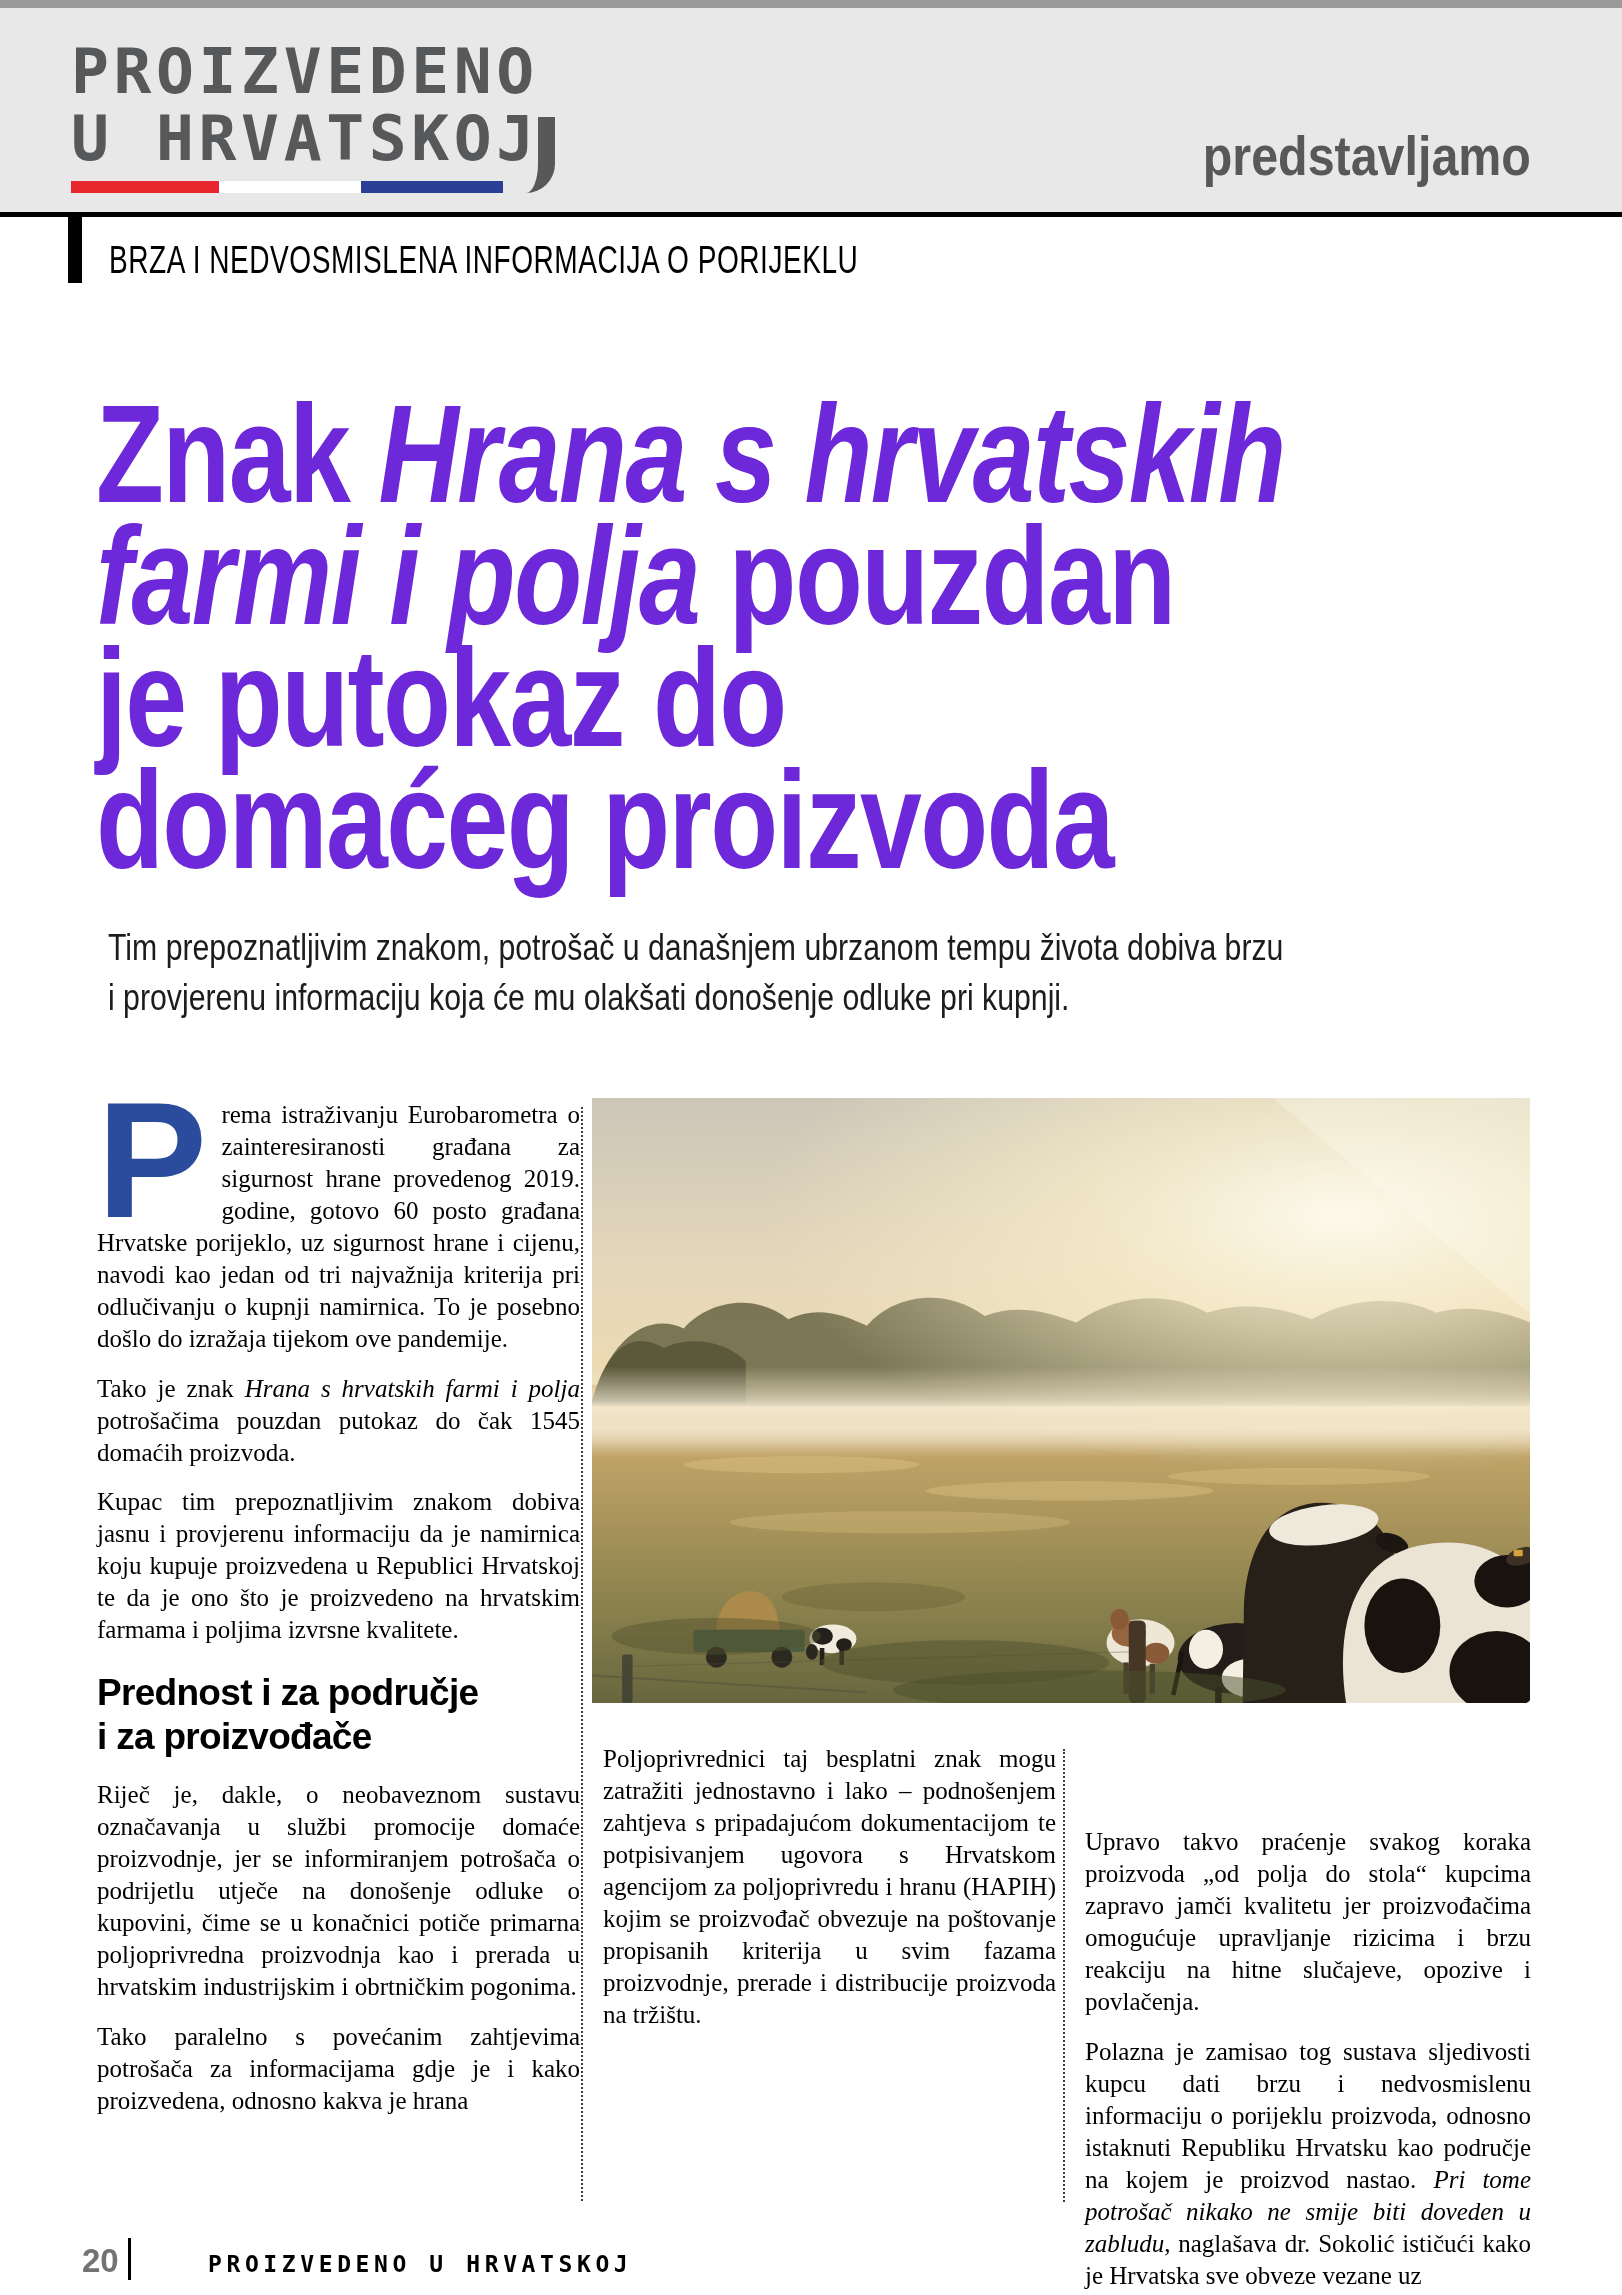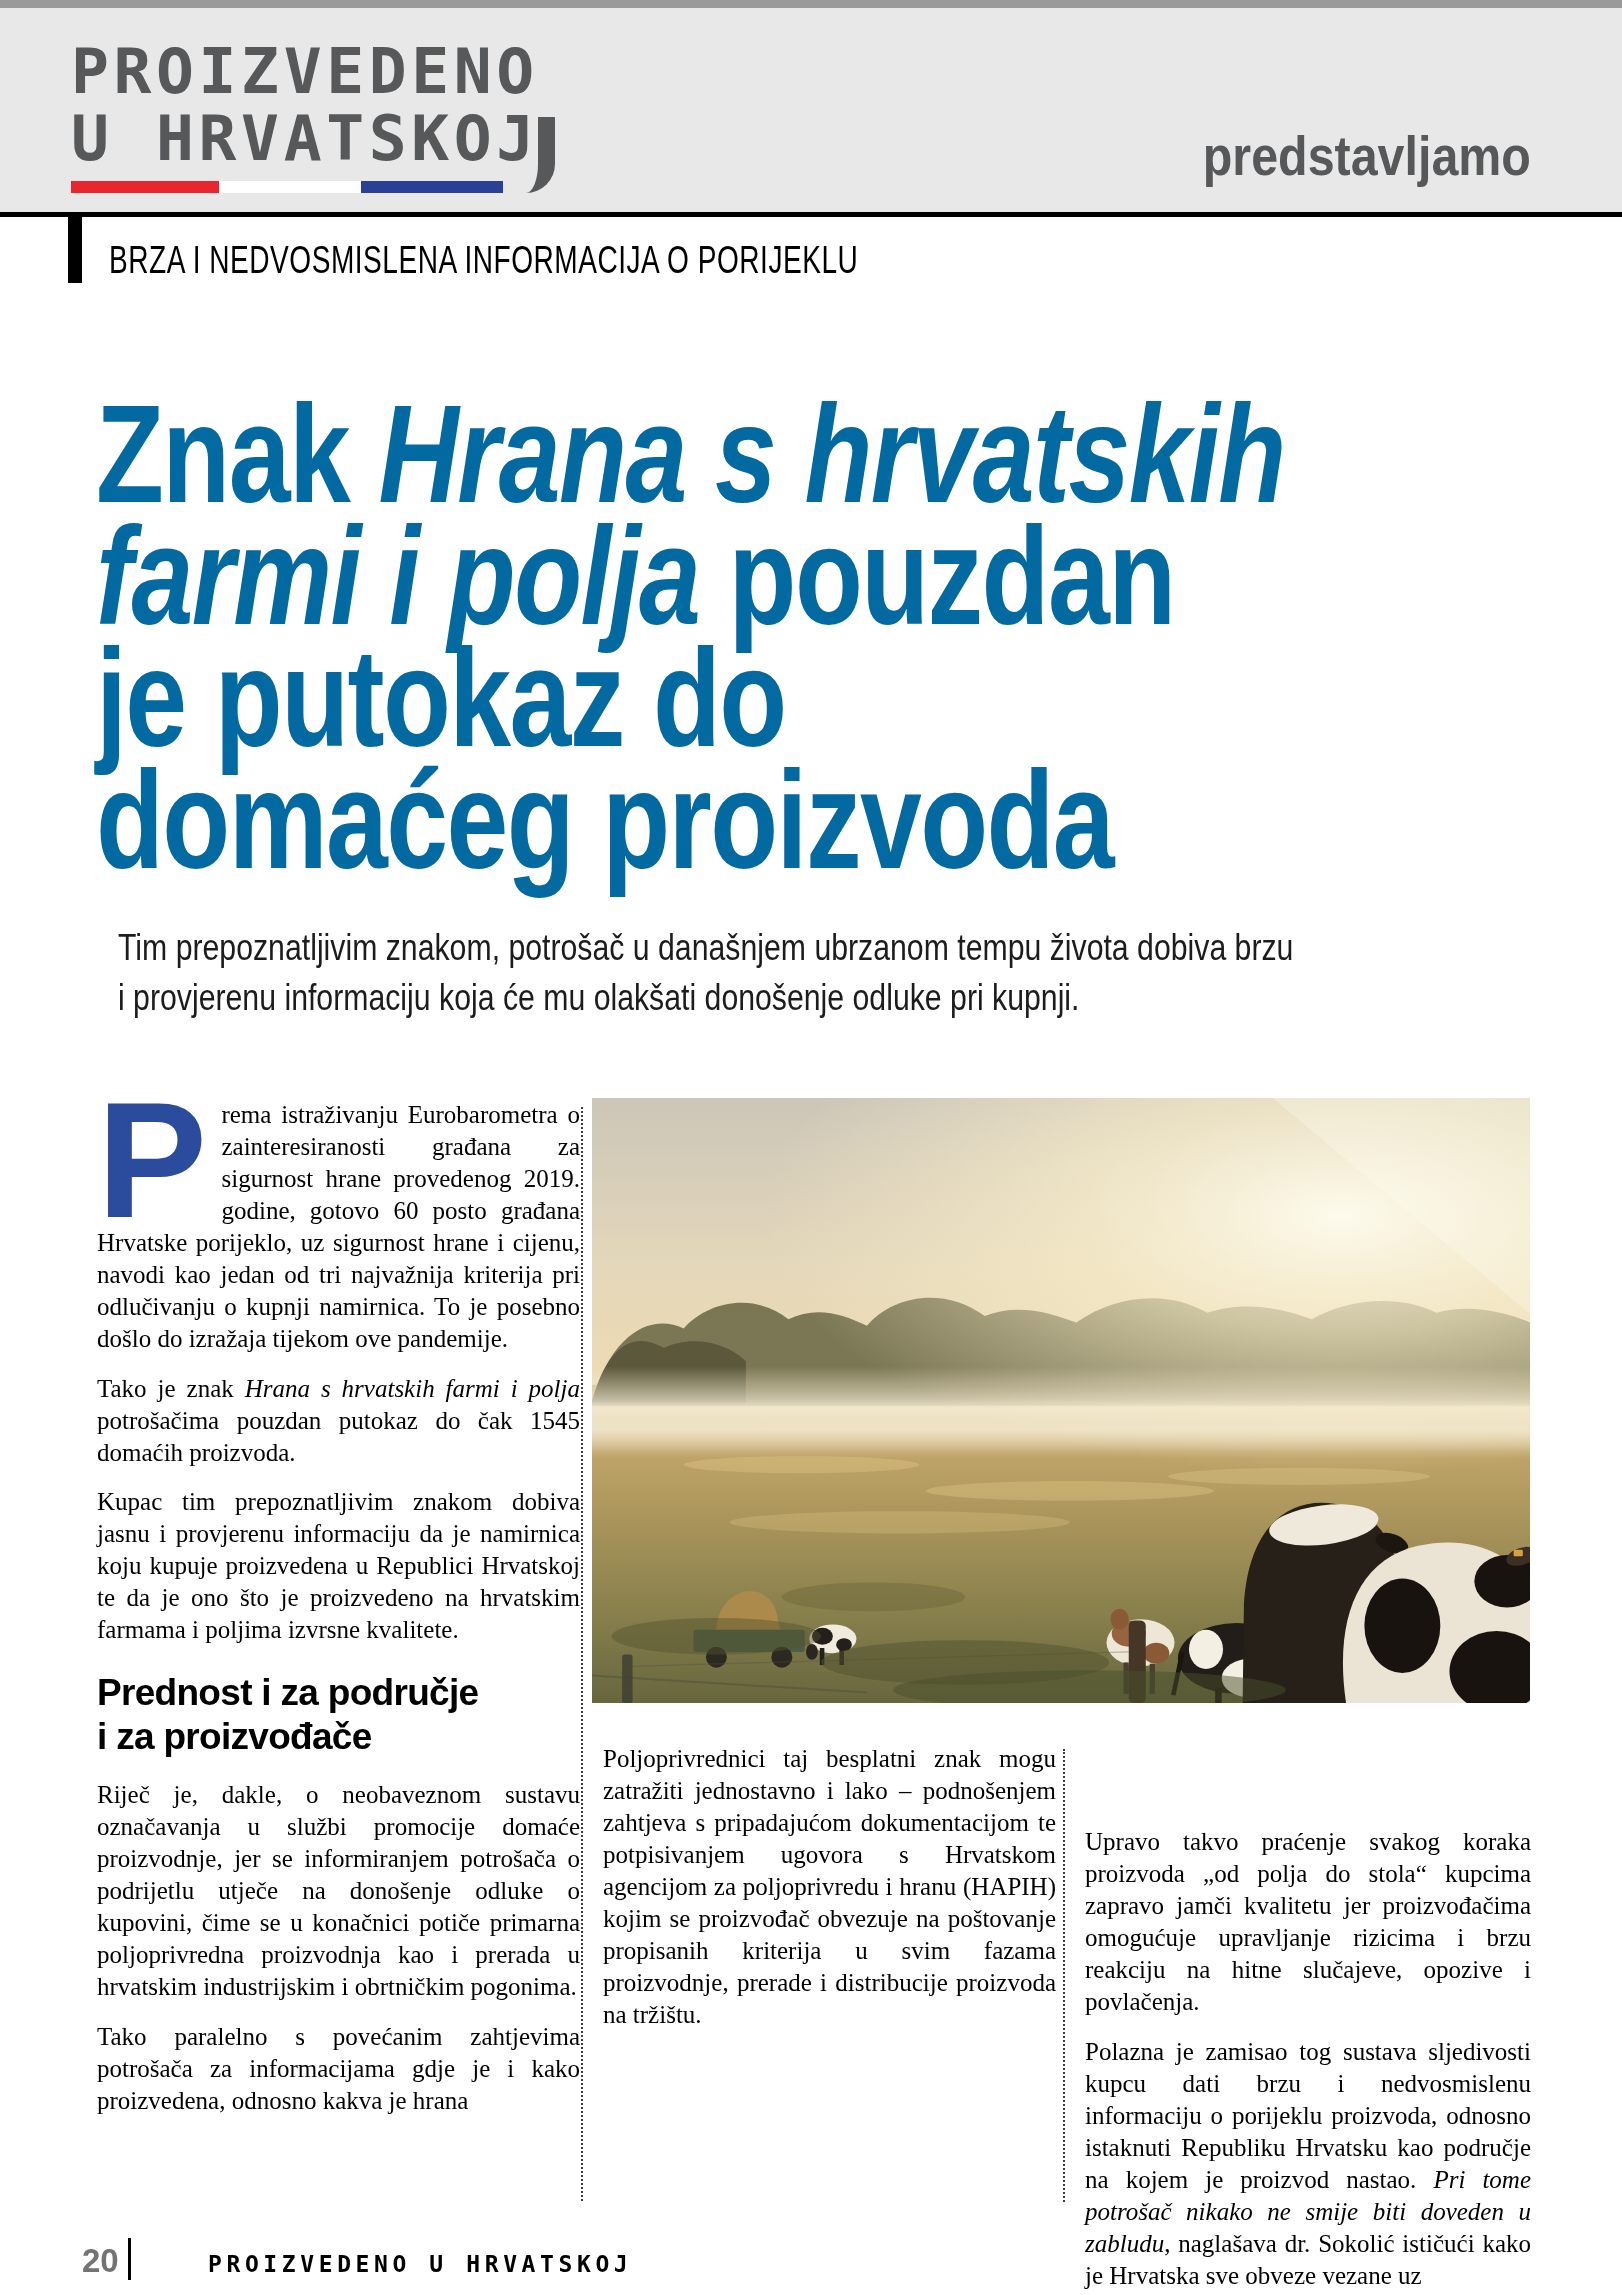--- a/index.html
+++ b/index.html
@@ -24,27 +24,27 @@
   .header-rule{position:absolute;left:0;top:204px;width:1623px;height:5.2px;background:#000;}
 
   
   .kicker-bar{position:absolute;left:68px;top:208px;width:13.7px;height:67px;background:#000;}
   .kicker{position:absolute;left:109px;top:230px;font-family:"Liberation Sans",sans-serif;
         font-size:39px;font-weight:400;color:#000;white-space:nowrap;
         transform:scaleX(.72);transform-origin:0 0;letter-spacing:0.7px;}
 
   
   .headline{position:absolute;left:96px;top:385px;margin:0;font-family:"Liberation Sans",sans-serif;
-        font-weight:bold;color:#0369a1;}
+        font-weight:bold;color:#6d28d9;}
   .hl-line{display:block;font-size:139px;line-height:122px;white-space:nowrap;
         letter-spacing:-2px;transform:scaleX(.8);transform-origin:0 0;}
   .hl-line em{font-style:italic;}
 
   
-  .lede{position:absolute;left:118px;top:915px;margin:0;color:#1c1c1c;
+  .lede{position:absolute;left:108px;top:915px;margin:0;color:#1c1c1c;
         font-family:"Liberation Sans",sans-serif;font-weight:400;}
   .lede-line{display:block;font-size:36px;line-height:50px;white-space:nowrap;
         transform:scaleX(.84);transform-origin:0 0;}
 
   
   .photo{position:absolute;left:592px;top:1090px;width:938px;height:605px;margin:0;}
   .photo svg{display:block;width:100%;height:100%;}
 
   
   .col{position:absolute;text-align:justify;}

